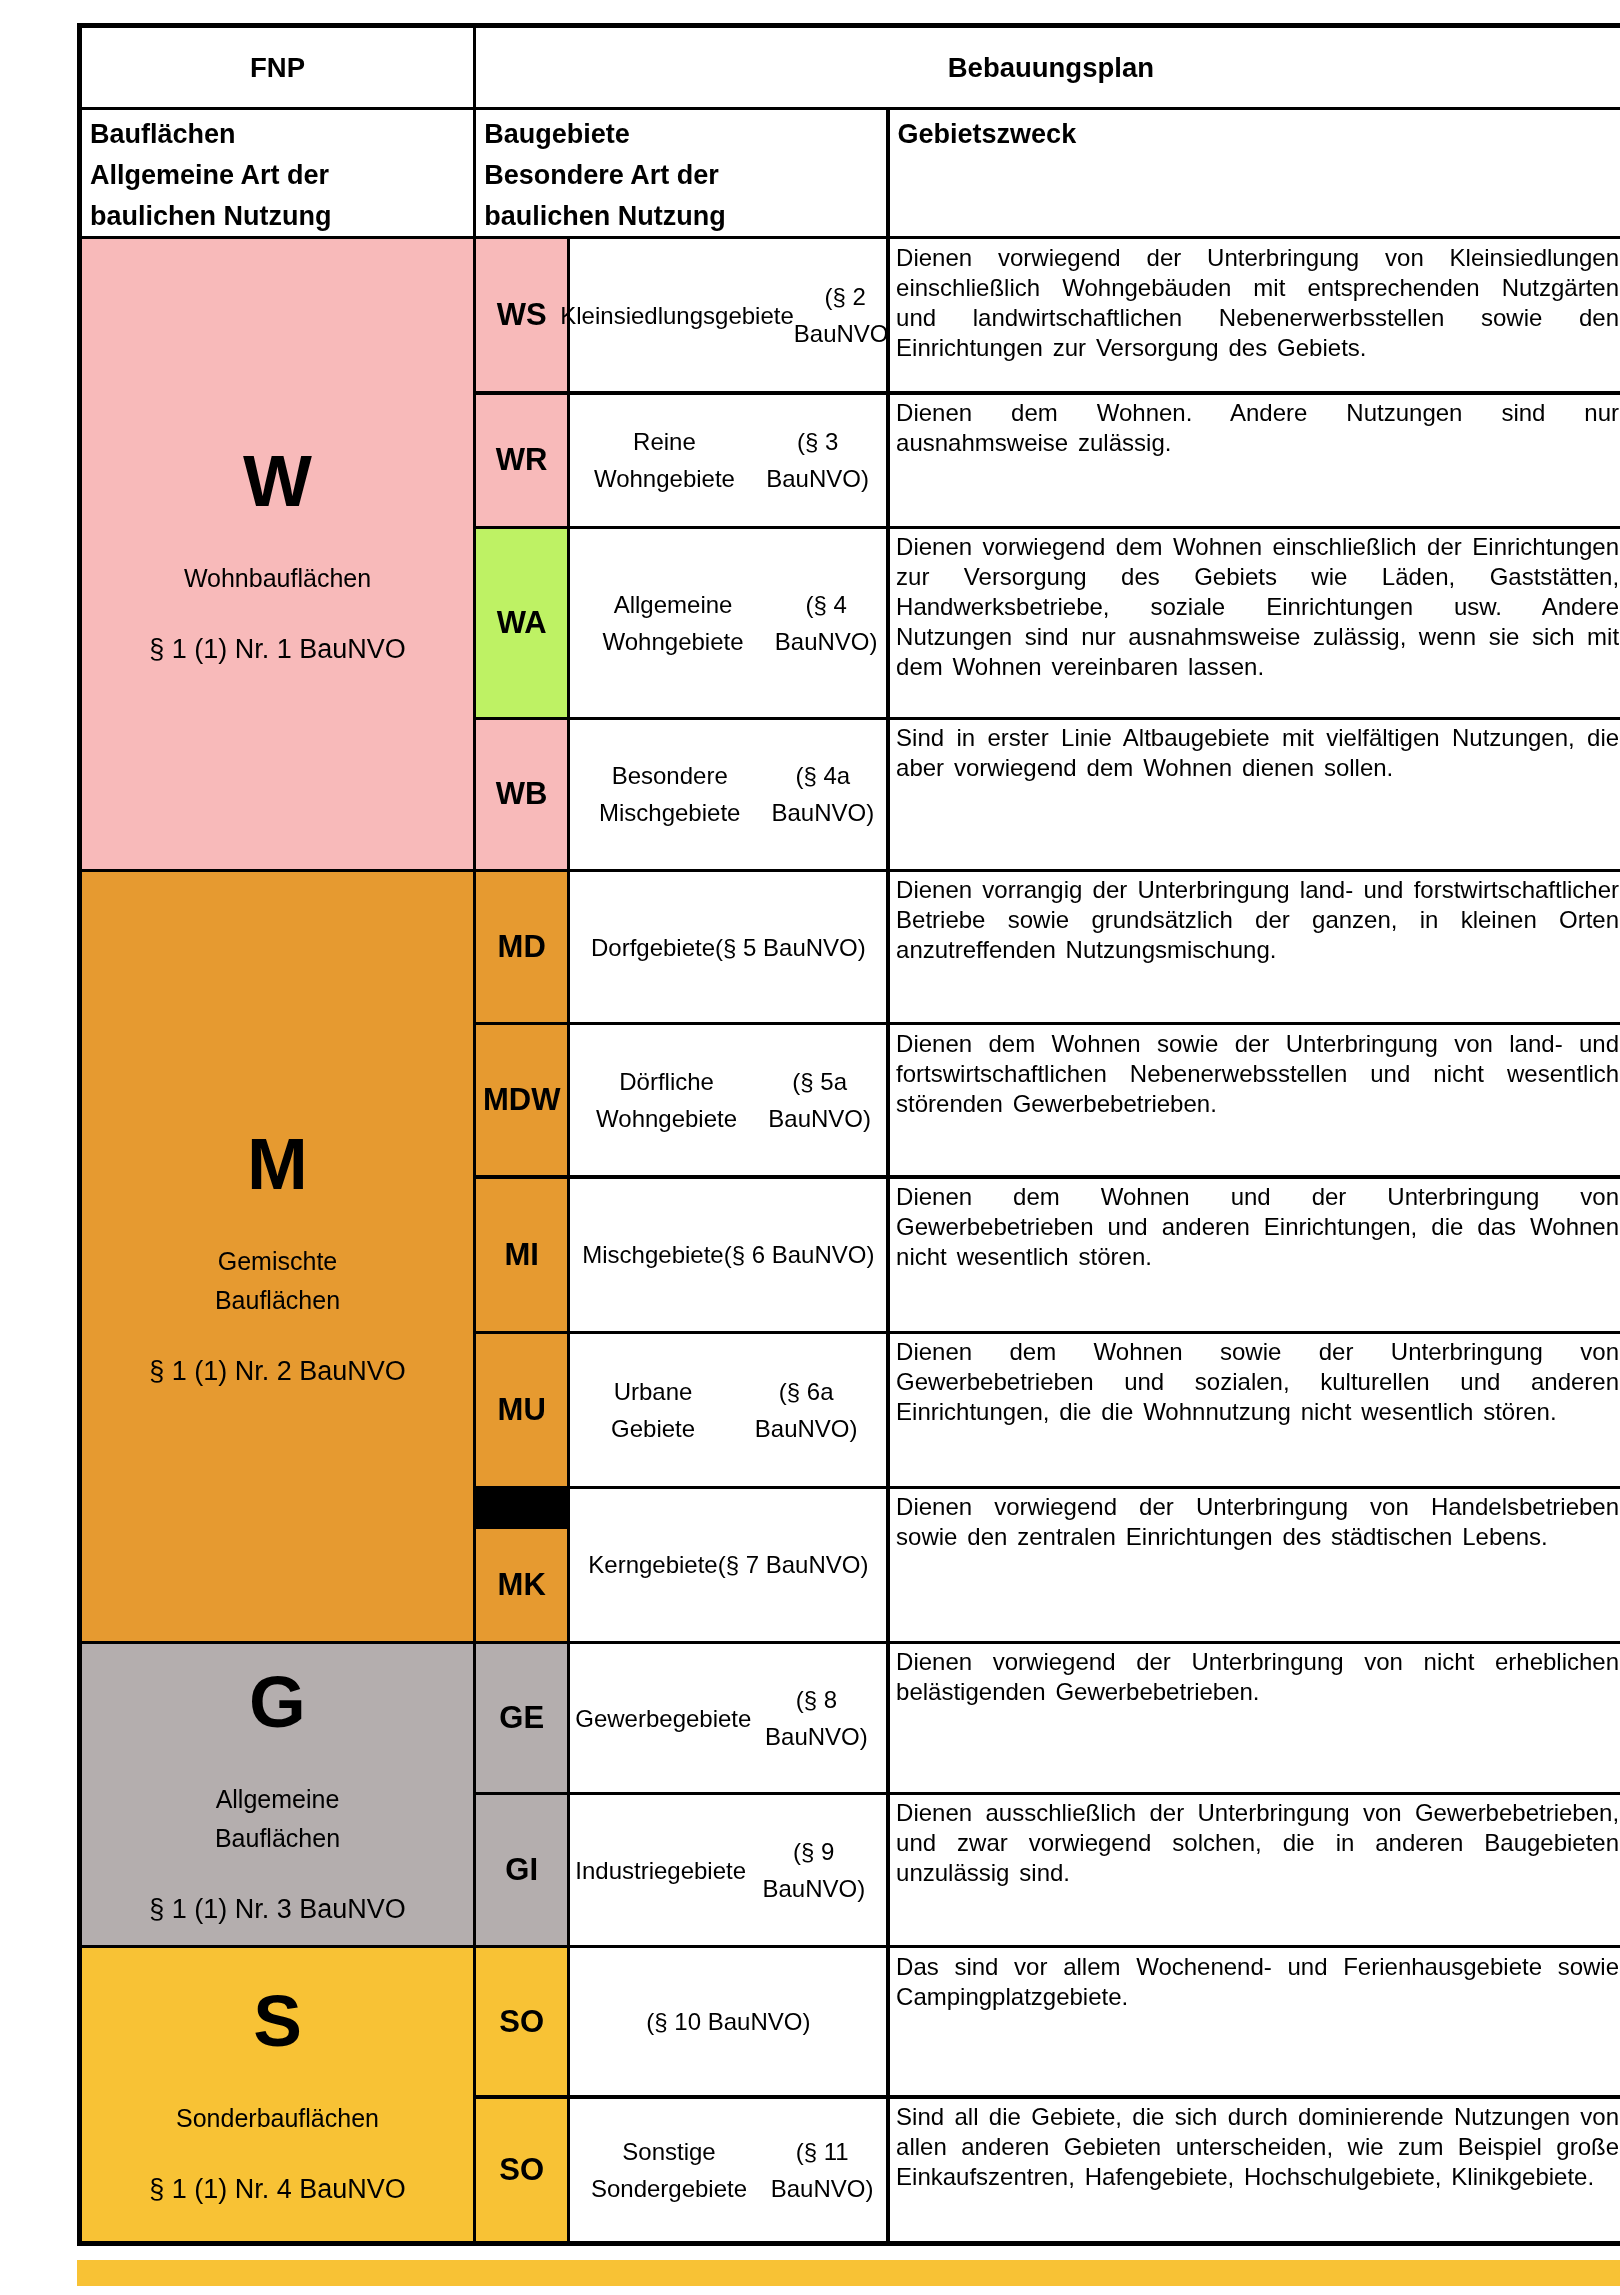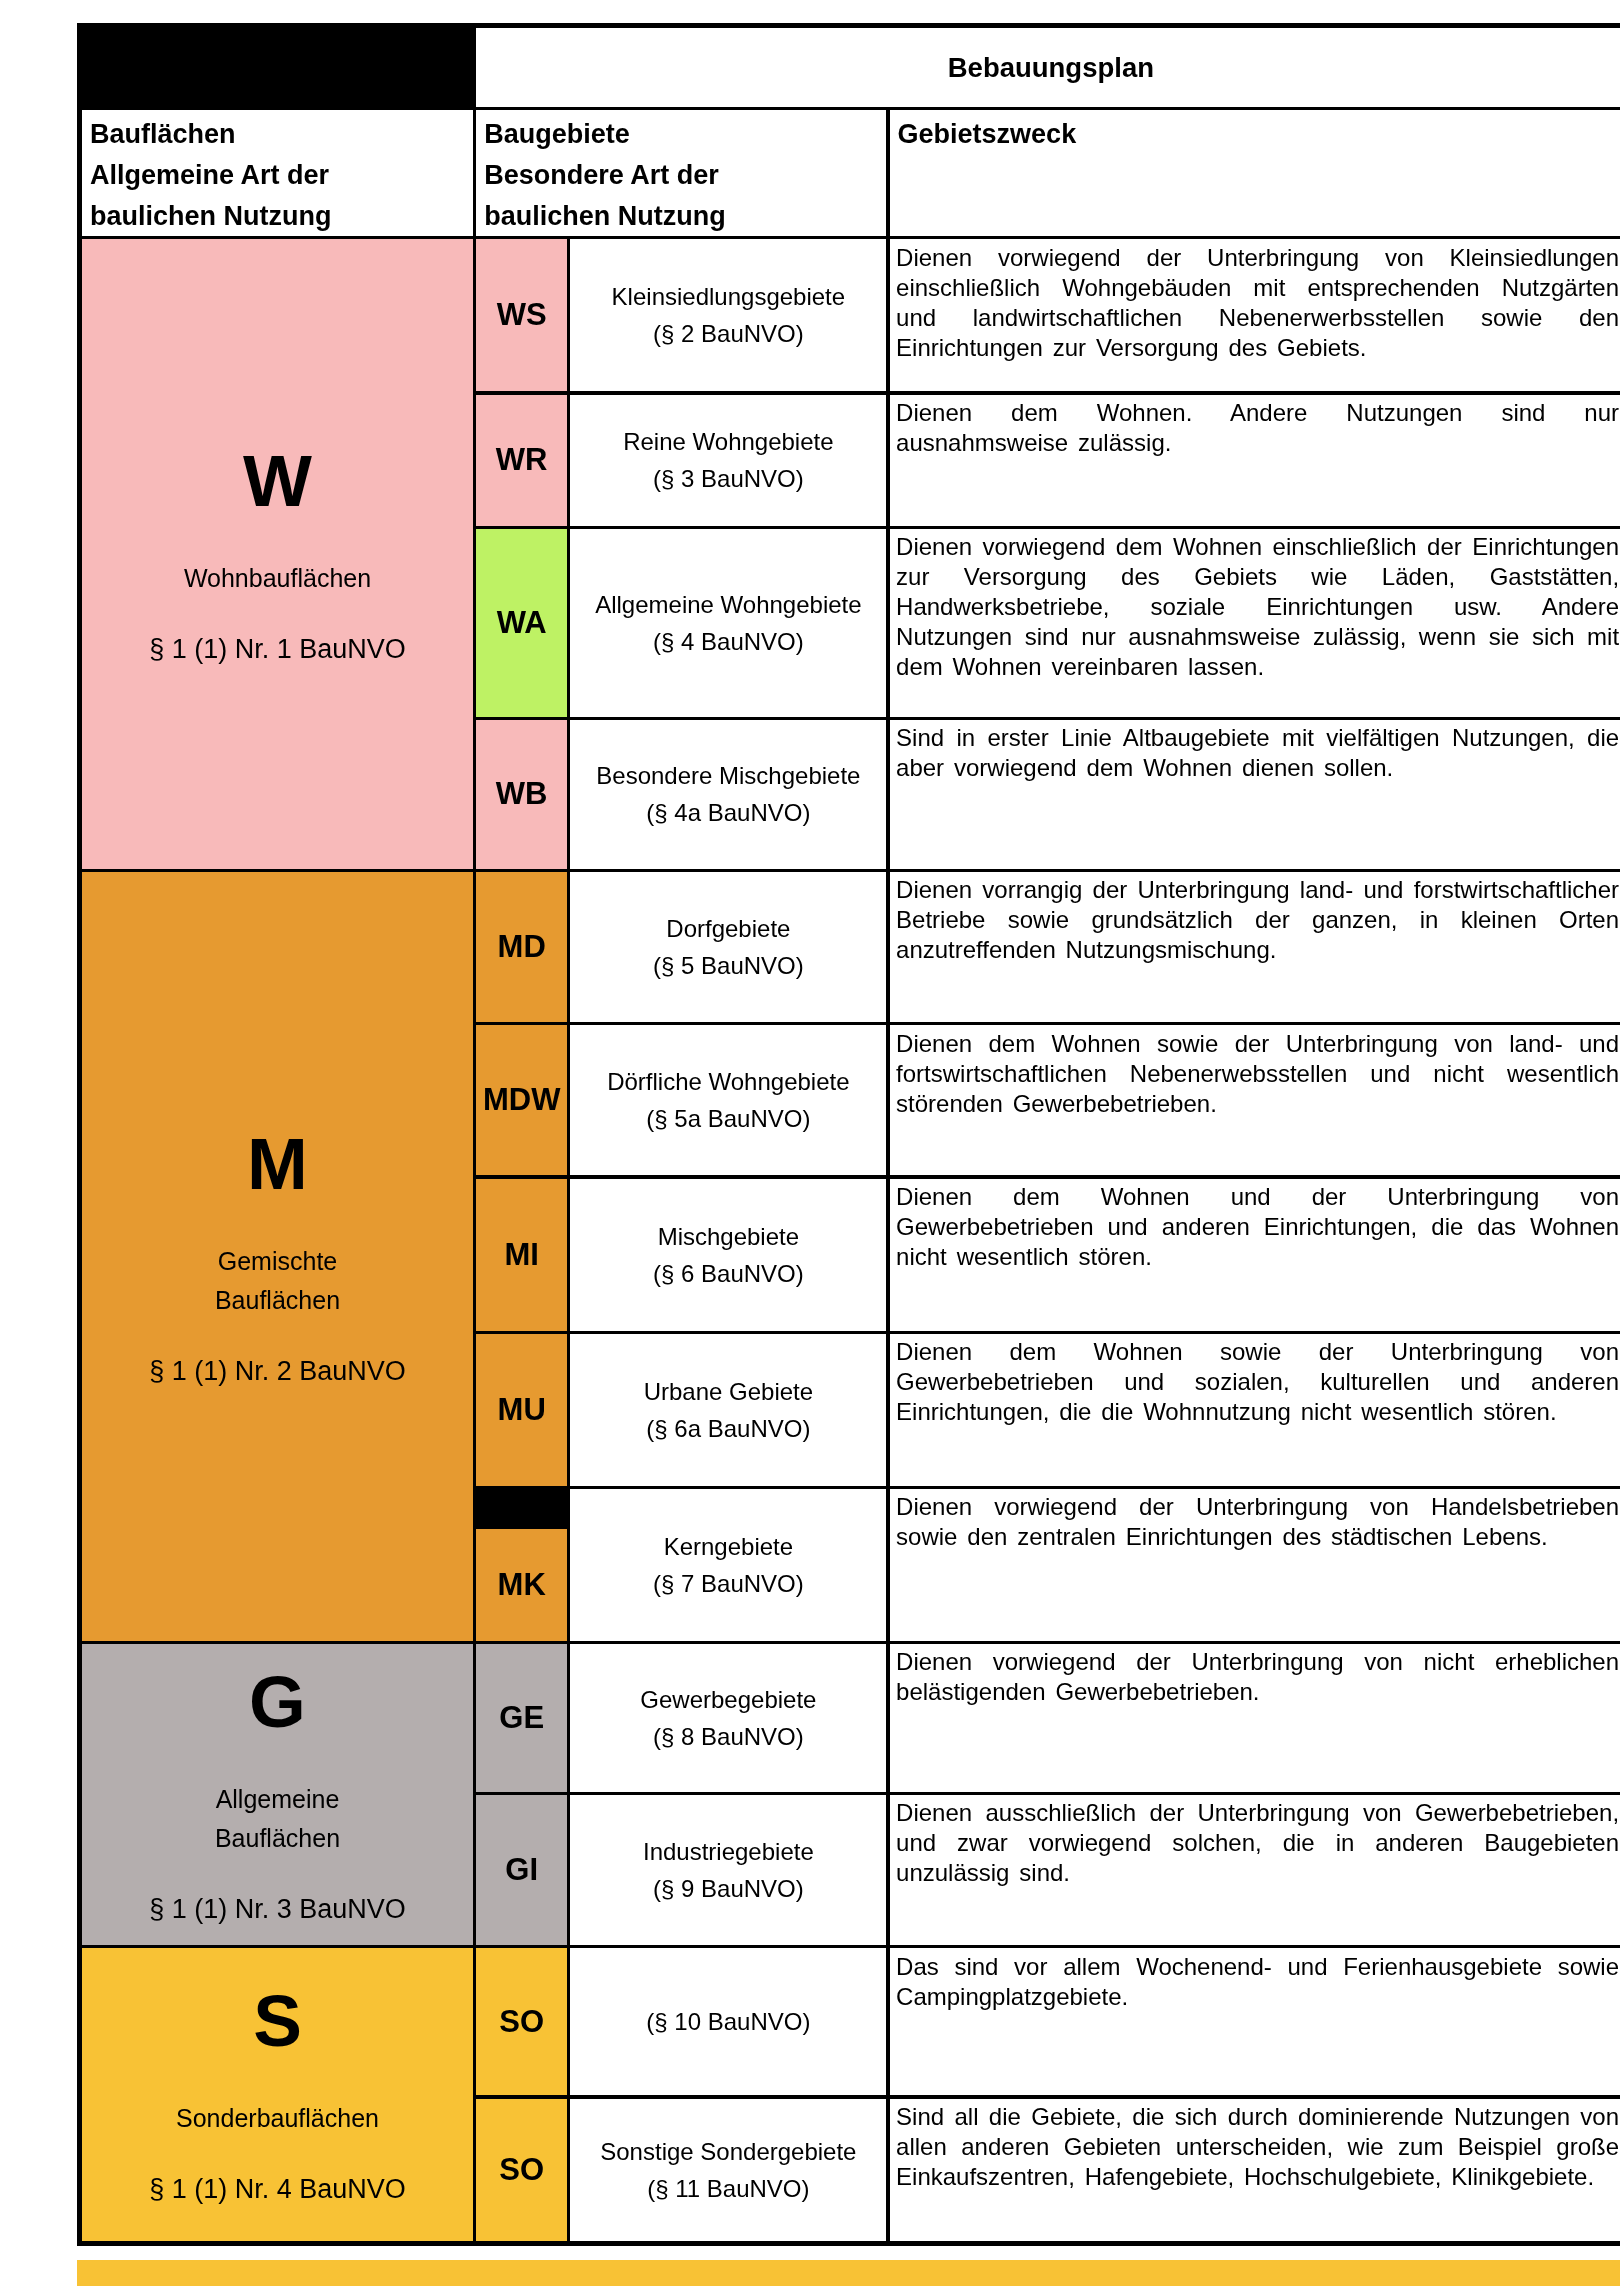--- a/index.html
+++ b/index.html
@@ -31,35 +31,38 @@
     text-align:center;
   }
   .group .big{font-size:73px;font-weight:bold;line-height:1;margin-bottom:42px;}
   .group .glabel{font-size:25px;line-height:39px;white-space:pre-line;margin-bottom:36px;}
   .group .gref{font-size:27px;}
   .code{
     display:flex;align-items:center;justify-content:center;
     font-size:31px;font-weight:bold;
   }
   .namecell{
-    display:flex;flex-direction:column;align-items:center;justify-content:center;
+    display:flex;flex-direction:row;align-items:center;justify-content:center;
     text-align:center;font-size:24px;line-height:37px;padding:0 4.9px;
   }
   .desc{
     font-size:24px;line-height:30px;text-align:justify;
     padding:3.2px 6.5px 0 6.5px;word-spacing:3.2px;
   }
   .bottom-bar{height:26px;width:1545px;margin-top:14.6px;}
 </style>
 </head>
 <body>
 
 <div class="page">
   <div class="table">
 
+    <div class="cell hdr-top" style="grid-area:1/1/2/2">
+        <span>FNP</span>
+      </div>
     <div class="cell hdr-top" style="grid-area:1/2/2/5">
         <span>Bebauungsplan</span>
       </div>
 
     <div class="cell hdr-sub" style="grid-area:2/1/3/2">Bauflächen
 Allgemeine Art der
 baulichen Nutzung</div>
     <div class="cell hdr-sub" style="grid-area:2/2/3/4">Baugebiete
 Besondere Art der
 baulichen Nutzung</div>

